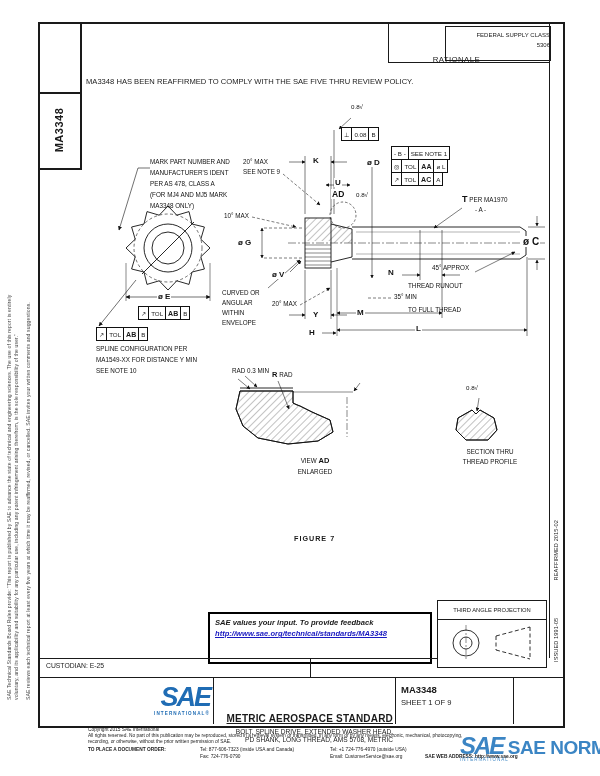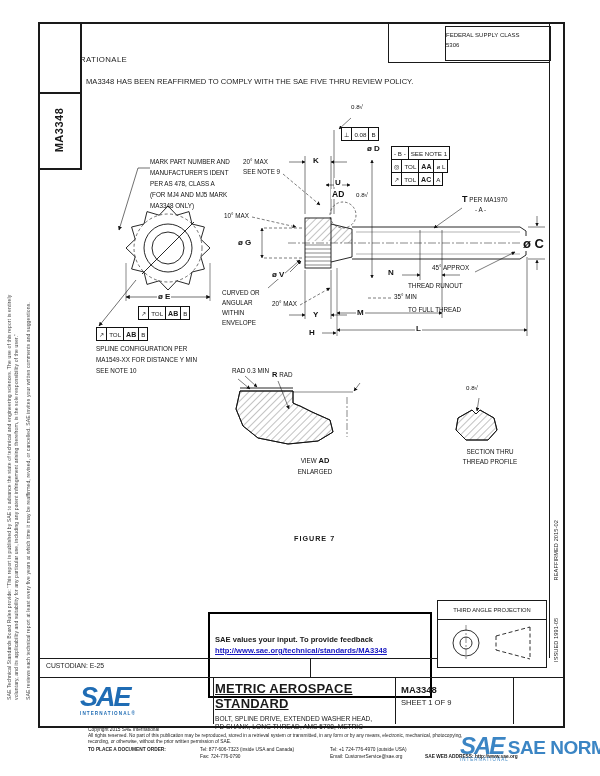--- a/index.html
+++ b/index.html
@@ -14,23 +14,23 @@
          font-size:5.1px;white-space:nowrap;color:#444;letter-spacing:.1px;}
   .tabtxt{transform:rotate(-90deg);font-weight:bold;font-size:11px;letter-spacing:.5px;}
   
   .lbl{position:absolute;font-size:6.3px;line-height:1.6;white-space:pre-line;color:#111;}
   .dim{position:absolute;font-weight:bold;font-size:8px;background:#fff;padding:0 1px;color:#111;}
   .fin{position:absolute;font-size:6.2px;color:#111;}
   .fcf{position:absolute;display:flex;align-items:stretch;border:1px solid #111;background:#fff;height:12px;}
   .fcf span{display:flex;align-items:center;padding:0 2px;font-size:6.2px;border-left:1px solid #111;}
   .fcf span:first-child{border-left:none;}
   .fcf b{font-size:7px;}
-  .hdr-c{text-align:left;}
+  .hdr-c{text-align:right;}
   .feedback{position:absolute;left:208px;top:612px;width:210px;height:42px;border:2px solid #000;
-            padding:20px 5px;font-size:7.6px;font-weight:bold;line-height:1.45;background:#fff;}
+            padding:3px 5px;font-size:7.6px;font-weight:bold;line-height:1.45;background:#fff;font-style:italic;}
   .feedback a{color:#1818c0;}
   .projbox{position:absolute;left:437px;top:600px;width:108px;height:66px;border:1px solid #1a1a1a;}
   .projlbl{height:18px;border-bottom:1px solid #1a1a1a;display:flex;align-items:center;justify-content:center;
            font-size:5.8px;}
   .tb-v{position:absolute;width:1px;background:#1a1a1a;}
   .sae-logo{color:#1f6cb4;font-weight:bold;font-style:italic;font-size:27px;line-height:1;letter-spacing:-2px;}
   .sae-sub{color:#1f6cb4;font-size:4.6px;font-weight:bold;letter-spacing:1.1px;font-style:normal;}
   .copy{position:absolute;font-size:4.8px;color:#222;white-space:nowrap;}
   .wm{position:absolute;left:460px;top:732px;color:#2b7bbf;white-space:nowrap;opacity:.92;}
   .wm .wm-sae{font-style:italic;font-weight:bold;font-size:24px;letter-spacing:-2px;}
@@ -200,21 +200,21 @@
     <span class="dim" style="left:274px;top:56px;">K</span>
     <span class="dim" style="left:296px;top:78px;">U</span>
 
     <span class="fin" style="left:313px;top:3px;">0.8√</span>
     <div class="fcf" style="left:303px;top:27px;">
       <span>⊥</span>
       <span>0.08</span>
       <span>B</span>
     </div>
 
-    <span class="dim" style="left:328px;top:44px;">ø D</span>
+    <span class="dim" style="left:328px;top:58px;">ø D</span>
     <div class="fcf" style="left:353px;top:46px;">
       <span>- B -</span>
       <span>SEE NOTE 1</span>
     </div>
     <div class="fcf" style="left:353px;top:59px;">
       <span>◎</span>
       <span>TOL</span>
       <span>
           <b>AA</b>
         </span>
@@ -251,21 +251,21 @@
     <span class="dim" style="left:274px;top:210px;">Y</span>
     <span class="dim" style="left:270px;top:228px;">H</span>
     <span class="dim" style="left:318px;top:208px;">M</span>
     <span class="dim" style="left:349px;top:168px;">N</span>
 
     <span class="lbl" style="left:394px;top:163px;">45° APPROX</span>
     <span class="lbl" style="left:370px;top:181px;">THREAD RUNOUT</span>
     <span class="lbl" style="left:356px;top:192px;">35° MIN</span>
     <span class="lbl" style="left:370px;top:205px;">TO FULL THREAD</span>
     <span class="dim" style="left:377px;top:224px;">L</span>
-    <span class="dim" style="left:484px;top:136px;font-size:13px;">ø C</span>
+    <span class="dim" style="left:484px;top:136px;font-size:10px;">ø C</span>
 
     <span class="dim" style="left:119px;top:192px;">ø E</span>
     <div class="fcf" style="left:100px;top:206px;">
       <span>↗</span>
       <span>TOL</span>
       <span>
           <b>AB</b>
         </span>
       <span>B</span>
     </div>
@@ -323,21 +323,21 @@
   <div class="tb-v" style="left:213px;top:677px;height:47px;"></div>
   <div class="tb-v" style="left:395px;top:677px;height:47px;"></div>
   <div class="tb-v" style="left:513px;top:677px;height:47px;"></div>
 
   <div class="abs hdr-c" style="left:80px;top:684px;width:130px;">
     <div class="sae-logo">SAE</div>
     <div class="sae-sub">INTERNATIONAL®</div>
   </div>
 
   <div class="abs hdr-c" style="left:215px;top:681px;width:178px;">
-    <div style="font-size:13px;font-weight:bold;text-decoration:underline;letter-spacing:.2px;">METRIC AEROSPACE STANDARD</div>
+    <div style="font-size:10px;font-weight:bold;text-decoration:underline;letter-spacing:.2px;margin-top:32px;">METRIC AEROSPACE STANDARD</div>
     <div style="font-size:6.6px;margin-top:4px;">BOLT, SPLINE DRIVE, EXTENDED WASHER HEAD,</div>
     <div style="font-size:6.6px;margin-top:1px;">PD SHANK, LONG THREAD, AMS 5708, METRIC</div>
   </div>
 
   <div class="abs" style="left:401px;top:684px;">
     <div style="font-size:9.5px;font-weight:bold;">MA3348</div>
     <div style="font-size:7.6px;margin-top:3px;">SHEET 1 OF 9</div>
   </div>
 
   <span class="copy" style="left:88px;top:727px;">Copyright 2015 SAE International</span>

